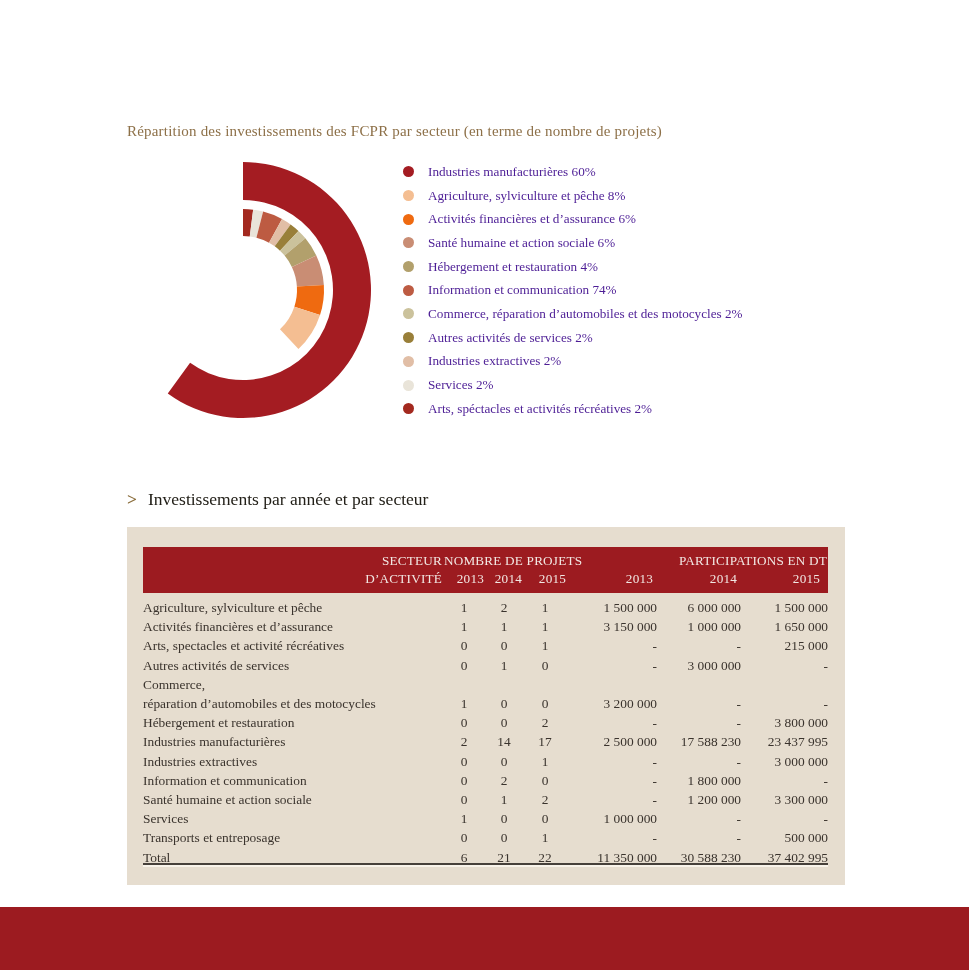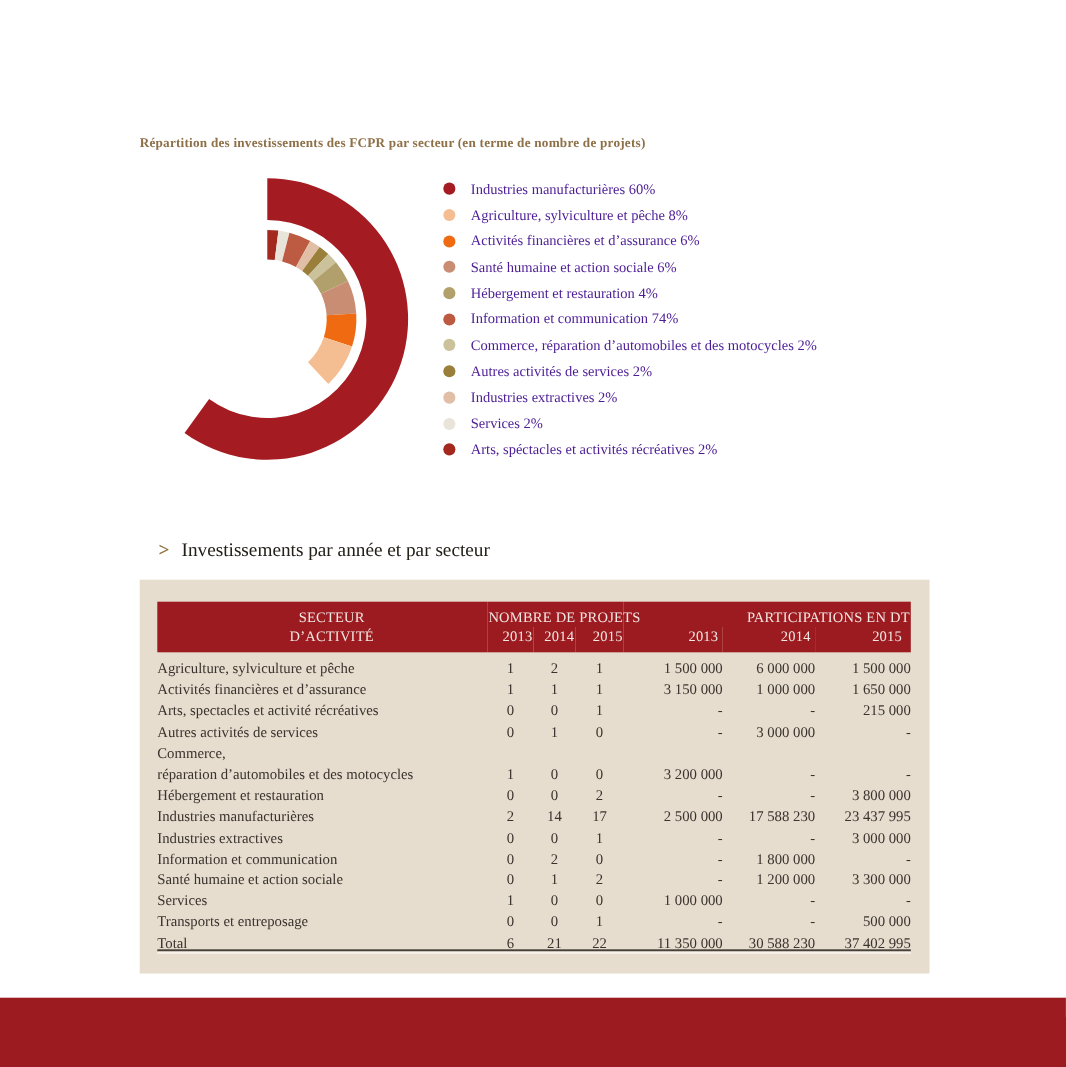--- a/index.html
+++ b/index.html
@@ -2,39 +2,39 @@
 <html><head>
 <meta charset="utf-8">
 <style>
   html,body{margin:0;padding:0;}
   body{
     width:969px;height:970px;background:#ffffff;position:relative;overflow:hidden;
     font-family:"Liberation Serif","DejaVu Serif",serif;
   }
   .doc-title{
     position:absolute;left:127px;top:123px;width:700px;
-    font-size:12px;font-weight:bold;color:#8d7048;letter-spacing:0.2px;
+    font-size:15px;font-weight:normal;color:#8d7048;letter-spacing:0.2px;
   }
   .chart-svg{position:absolute;left:88px;top:135px;}
   .legend{position:absolute;left:403px;top:160px;}
   .legend-item{display:flex;align-items:center;height:23.7px;}
   .legend-dot{width:11px;height:11px;border-radius:50%;margin-right:14px;flex:0 0 auto;}
   .legend-label{font-size:13.2px;color:#4c1d95;white-space:nowrap;}
-  .section-heading{position:absolute;left:144px;top:489px;font-size:17.5px;color:#232019;}
+  .section-heading{position:absolute;left:127px;top:489px;font-size:17.5px;color:#232019;}
   .section-marker{color:#8c6f3e;font-weight:bold;margin-right:11px;}
   .panel{position:absolute;left:127px;top:527px;width:718px;height:358px;background:#e6ddcf;}
   table.data{
     position:absolute;left:16px;top:20px;width:685px;
     border-collapse:collapse;table-layout:fixed;
   }
   table.data thead th{
     background:#9c1b20;color:#f2e7e3;font-weight:normal;font-size:13.2px;
     letter-spacing:0.2px;white-space:nowrap;
   }
-  th.h-left{text-align:center;padding-left:18px;}
+  th.h-left{text-align:right;padding-left:18px;}
   th.h-center{text-align:right;}
   th.h-right{text-align:right;padding-right:4px;}
   th.h-right-last{text-align:right;padding-right:8px;}
   tr.head-top th{padding-top:6px;padding-bottom:1px;}
   tr.head-bot th{padding-top:1px;padding-bottom:6px;}
   table.data tbody td{
     font-size:13.4px;color:#3a332d;height:19.2px;line-height:19.2px;
     padding:0;white-space:nowrap;overflow:hidden;
   }
   tbody tr:first-child td{padding-top:5px;}

